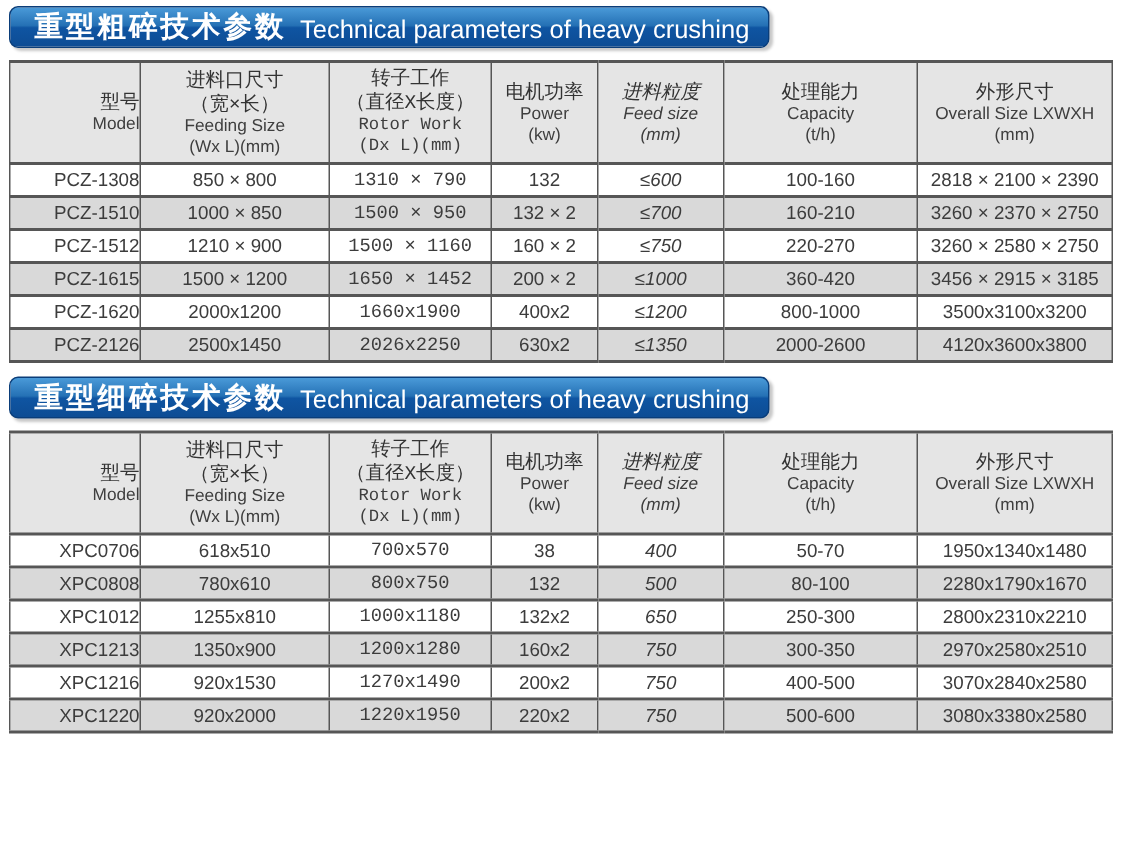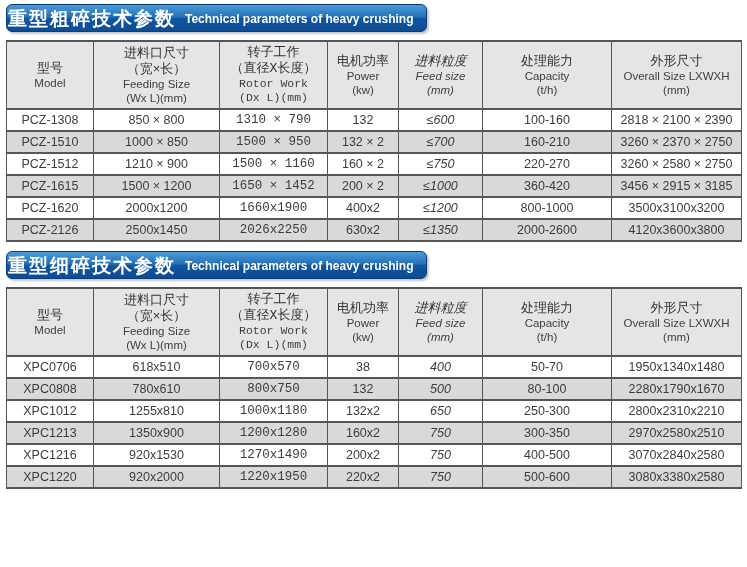--- a/index.html
+++ b/index.html
@@ -11,43 +11,43 @@
     overflow: hidden;
   }
   .page { padding: 4px 6px 0 6px; }
 
   
   .banner {
     display: inline-flex;
     align-items: center;
     gap: 9px;
     height: 28px;
-    padding: 0 12px 0 1px;
+    padding: 0 12px 0 16px;
     margin: 0 0 8px 0;
     border-radius: 6px;
     border: 1px solid var(--banner-border, #0a3d79);
     background: linear-gradient(180deg,
       var(--banner-top, #4a9ad8) 0%,
       #2571b5 46%,
       var(--banner-mid, #0f55a2) 52%,
       var(--banner-bottom, #0d4c94) 100%);
     box-shadow: 2px 2px 2px rgba(0,0,0,0.22);
     white-space: nowrap;
   }
   .banner-zh {
     color: #ffffff;
     font-weight: bold;
     font-size: 19px;
     letter-spacing: 2px;
     line-height: 1;
   }
   .banner-en {
     color: #ffffff;
-    font-weight: bold;
-    font-size: 12px;
+    font-weight: normal;
+    font-size: 17px;
     line-height: 1;
     padding-top: 2px;
   }
 
   .section + .section { margin-top: 9px; }
 
   
   table.params-table {
     width: 735px;
     border-collapse: collapse;
@@ -80,21 +80,21 @@
     font-size: 13px;
     line-height: 1.22;
     color: #333333;
   }
   .params-table th .en {
     font-size: 11.5px;
     line-height: 1.22;
     color: #3e3e3e;
   }
   
-  .params-table th:nth-child(1), .params-table td:nth-child(1) { width: 87px; }
+  .params-table th:nth-child(1), .params-table td:nth-child(1) { width: 87px; text-align: right; }
   .params-table th:nth-child(2), .params-table td:nth-child(2) { width: 126px; }
   .params-table th:nth-child(3), .params-table td:nth-child(3) { width: 108px; font-family: Liberation Mono, monospace; }
   .params-table th:nth-child(4), .params-table td:nth-child(4) { width: 71px; }
   .params-table th:nth-child(5), .params-table td:nth-child(5) { width: 84px; font-style: italic; }
   .params-table th:nth-child(6), .params-table td:nth-child(6) { width: 129px; }
   .params-table th:nth-child(7), .params-table td:nth-child(7) { width: 130px; }
 </style>
 </head>
 <body>
 

